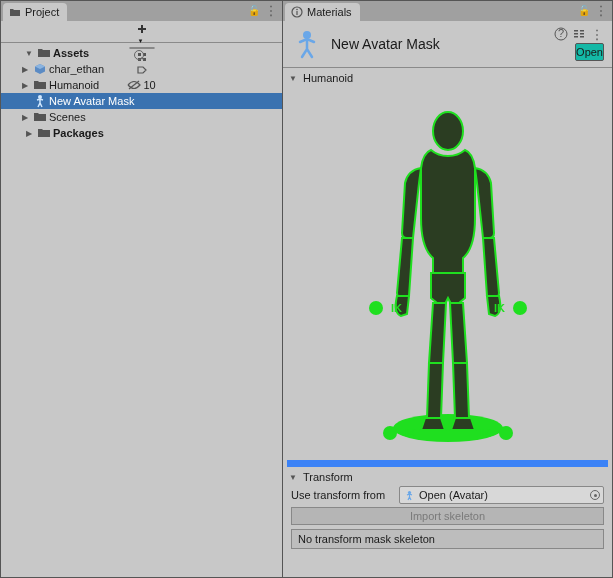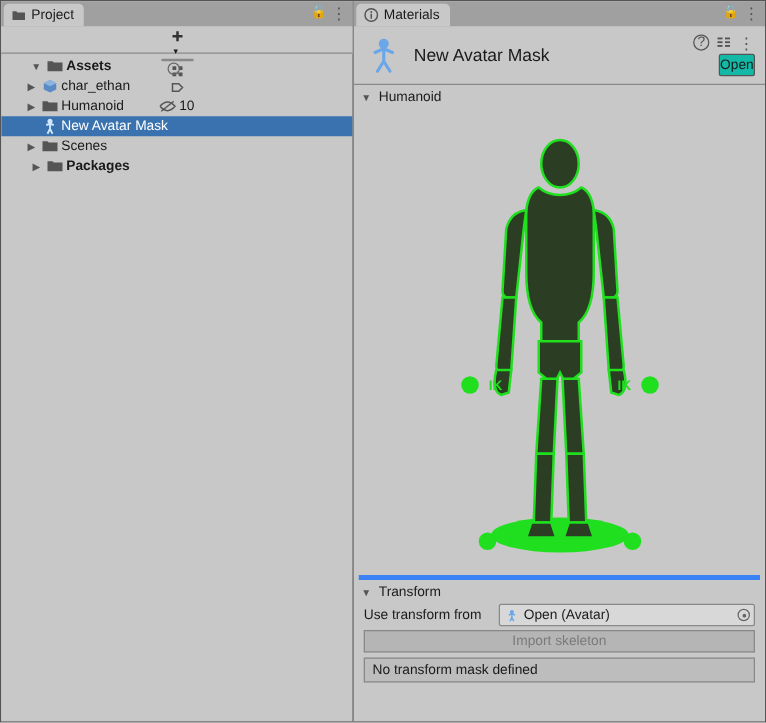--- a/index.html
+++ b/index.html
@@ -45,21 +45,21 @@
 .header-right { display:flex; flex-direction:column; align-items:flex-end; gap:2px;}
 .header-icons { display:flex; gap:4px; align-items:center; color:#555;}
 .open-btn { height:18px; padding:0 0; background:#14b8a6; border:1px solid #555; border-radius:2px; }
 
 .insp-body { flex:1; overflow:auto; padding:2px 4px 8px 4px; display:flex; flex-direction:column; gap:2px;}
 .section-hdr { display:flex; align-items:flex-start; gap:4px; padding:2px 0; }
 .section-hdr .foldout.open::before { color:#555; }
 
 .humanoid-figure { width:100%; display:flex; align-items:center; justify-content:center; padding:10px 0; background:#c8c8c8; }
 
-.transform-box { border-top:4px solid #3b82f6; padding-top:2px;}
+.transform-box { border-top:7px solid #3b82f6; padding-top:2px;}
 .row { display:flex; align-items:center; gap:4px; padding:1px 4px; }
 .row label { width:104px; }
 .obj-field { flex:1; height:18px; background:#d8d8d8; border:1px solid #888; border-radius:2px; display:flex; align-items:center; padding:0 18px 0 4px; position:relative;}
 .obj-field .dot { width:10px; height:10px; border:1px solid #666; border-radius:50%; position:absolute; right:3px; top:3px;}
 .obj-field .dot::after{content:'';position:absolute;width:3px;height:3px;background:#666;border-radius:50%;left:2.5px;top:2.5px;}
 .import-btn { width:calc(100% - 8px); margin:2px 4px; height:18px; background:#b5b5b5; border:1px solid #888; color:#7a7a7a; }
 .mask-status { margin:2px 4px; height:20px; border:1px solid #888; background:#bdbdbd; display:flex; align-items:center; padding:0 6px;}
 
 
 svg { display:block; }
@@ -290,18 +290,18 @@
                   <circle cx="5.5" cy="2.5" r="1.6" fill="#6aa7e8"></circle>
                   <path d="M5.5 4 L5.5 7 M3 5 L5.5 4 L8 5 M4 10 L5.5 7 L7 10" stroke="#6aa7e8" stroke-width="1.2" fill="none"></path>
                 </svg>
             </span>
             <span>Open (Avatar)</span>
             <span class="dot"></span>
           </div>
         </div>
         <button class="import-btn" disabled="">Import skeleton</button>
         <div class="mask-status">
-          <span>No transform mask defined</span>
+          <span>No transform mask skeleton</span>
         </div>
       </div>
     </div>
   </div>
 </div>
 
 </body></html>

